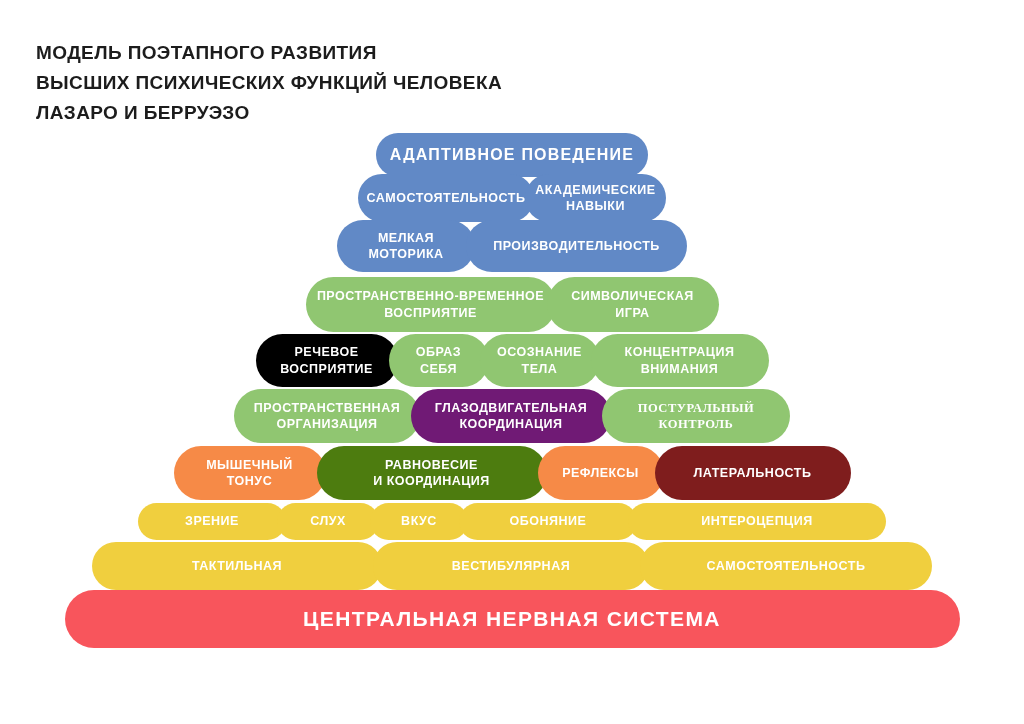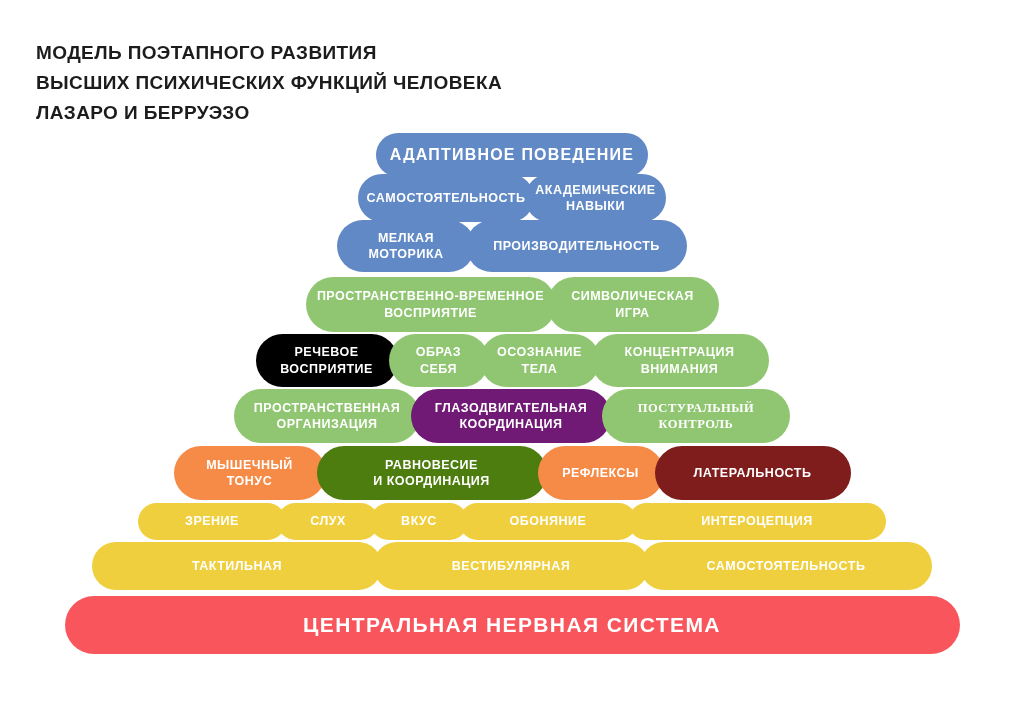--- a/index.html
+++ b/index.html
@@ -84,21 +84,21 @@
   .row-8 .pill:nth-child(3){width:98px;}
   .row-8 .pill:nth-child(4){width:178px;}
   .row-8 .pill:nth-child(5){width:258px;}
 
   .row-9{margin-top:2px;}
   .row-9 .pill{height:48px;}
   .row-9 .pill:nth-child(1){width:290px;}
   .row-9 .pill:nth-child(2){width:276px;}
   .row-9 .pill:nth-child(3){width:292px;}
 
-  .row-10{margin-top:6px;}
+  .row-10{margin-top:0;}
   .row-10 .pill{height:58px;}
   .row-10 .pill:nth-child(1){width:895px;font-size:21px;letter-spacing:1.4px;}
 </style>
 </head>
 <body>
 
 <div class="canvas">
   <div class="title-block">
     <div>МОДЕЛЬ ПОЭТАПНОГО РАЗВИТИЯ</div>
     <div>ВЫСШИХ ПСИХИЧЕСКИХ ФУНКЦИЙ ЧЕЛОВЕКА</div>

